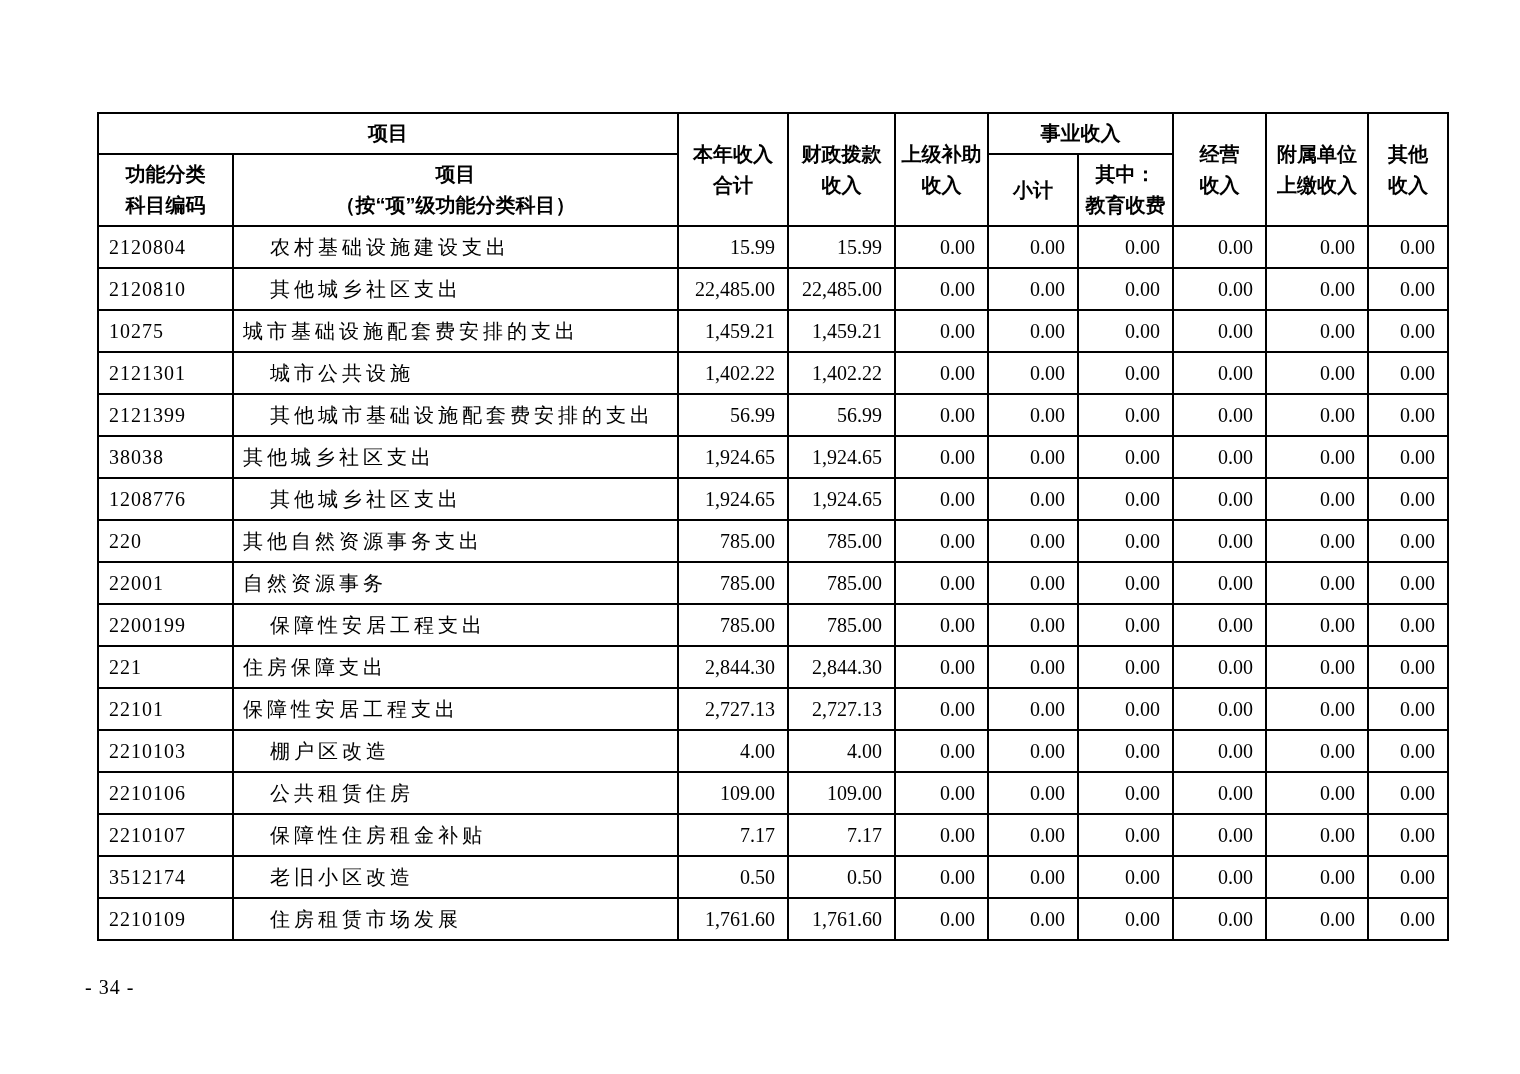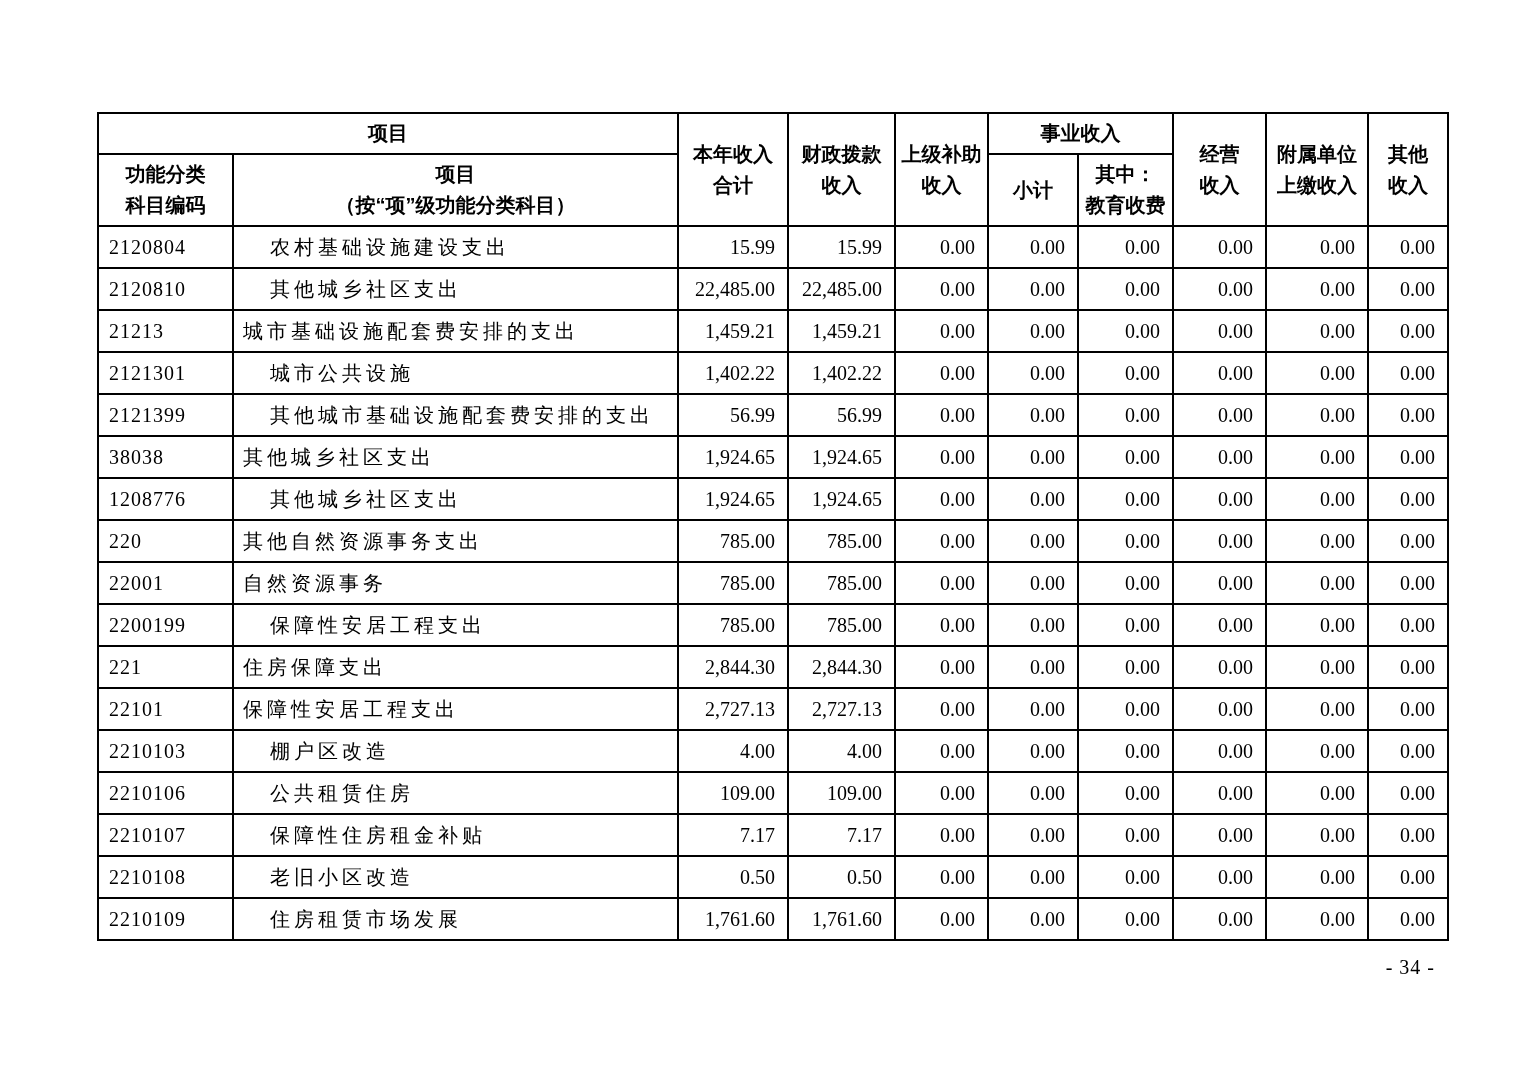--- a/index.html
+++ b/index.html
@@ -55,23 +55,23 @@
     white-space: nowrap;
     margin-top: 48px;
   }
   td.name.indent { padding-left: 36px; }
   td.num {
     text-align: right;
     padding-right: 12px;
   }
   .footer {
     position: absolute;
-    left: 85px; top: 956px;
+    left: 85px; top: 976px;
     width: 1350px;
-    text-align: right;
+    text-align: left;
     font-size: 20px;
     letter-spacing: 1px;
   }
 </style>
 </head>
 <body>
 
 <div class="page">
 
   <table class="budget">
@@ -135,21 +135,21 @@
       <td class="num">22,485.00</td>
       <td class="num">0.00</td>
       <td class="num">0.00</td>
       <td class="num">0.00</td>
       <td class="num">0.00</td>
       <td class="num">0.00</td>
       <td class="num">0.00</td>
     </tr>
 
     <tr>
-      <td class="code">21213</td>
+      <td class="code">10275</td>
       <td class="name">城市基础设施配套费安排的支出</td>
       <td class="num">1,459.21</td>
       <td class="num">1,459.21</td>
       <td class="num">0.00</td>
       <td class="num">0.00</td>
       <td class="num">0.00</td>
       <td class="num">0.00</td>
       <td class="num">0.00</td>
       <td class="num">0.00</td>
     </tr>
@@ -304,21 +304,21 @@
       <td class="num">7.17</td>
       <td class="num">0.00</td>
       <td class="num">0.00</td>
       <td class="num">0.00</td>
       <td class="num">0.00</td>
       <td class="num">0.00</td>
       <td class="num">0.00</td>
     </tr>
 
     <tr>
-      <td class="code">2210108</td>
+      <td class="code">3512174</td>
       <td class="name indent">老旧小区改造</td>
       <td class="num">0.50</td>
       <td class="num">0.50</td>
       <td class="num">0.00</td>
       <td class="num">0.00</td>
       <td class="num">0.00</td>
       <td class="num">0.00</td>
       <td class="num">0.00</td>
       <td class="num">0.00</td>
     </tr>

